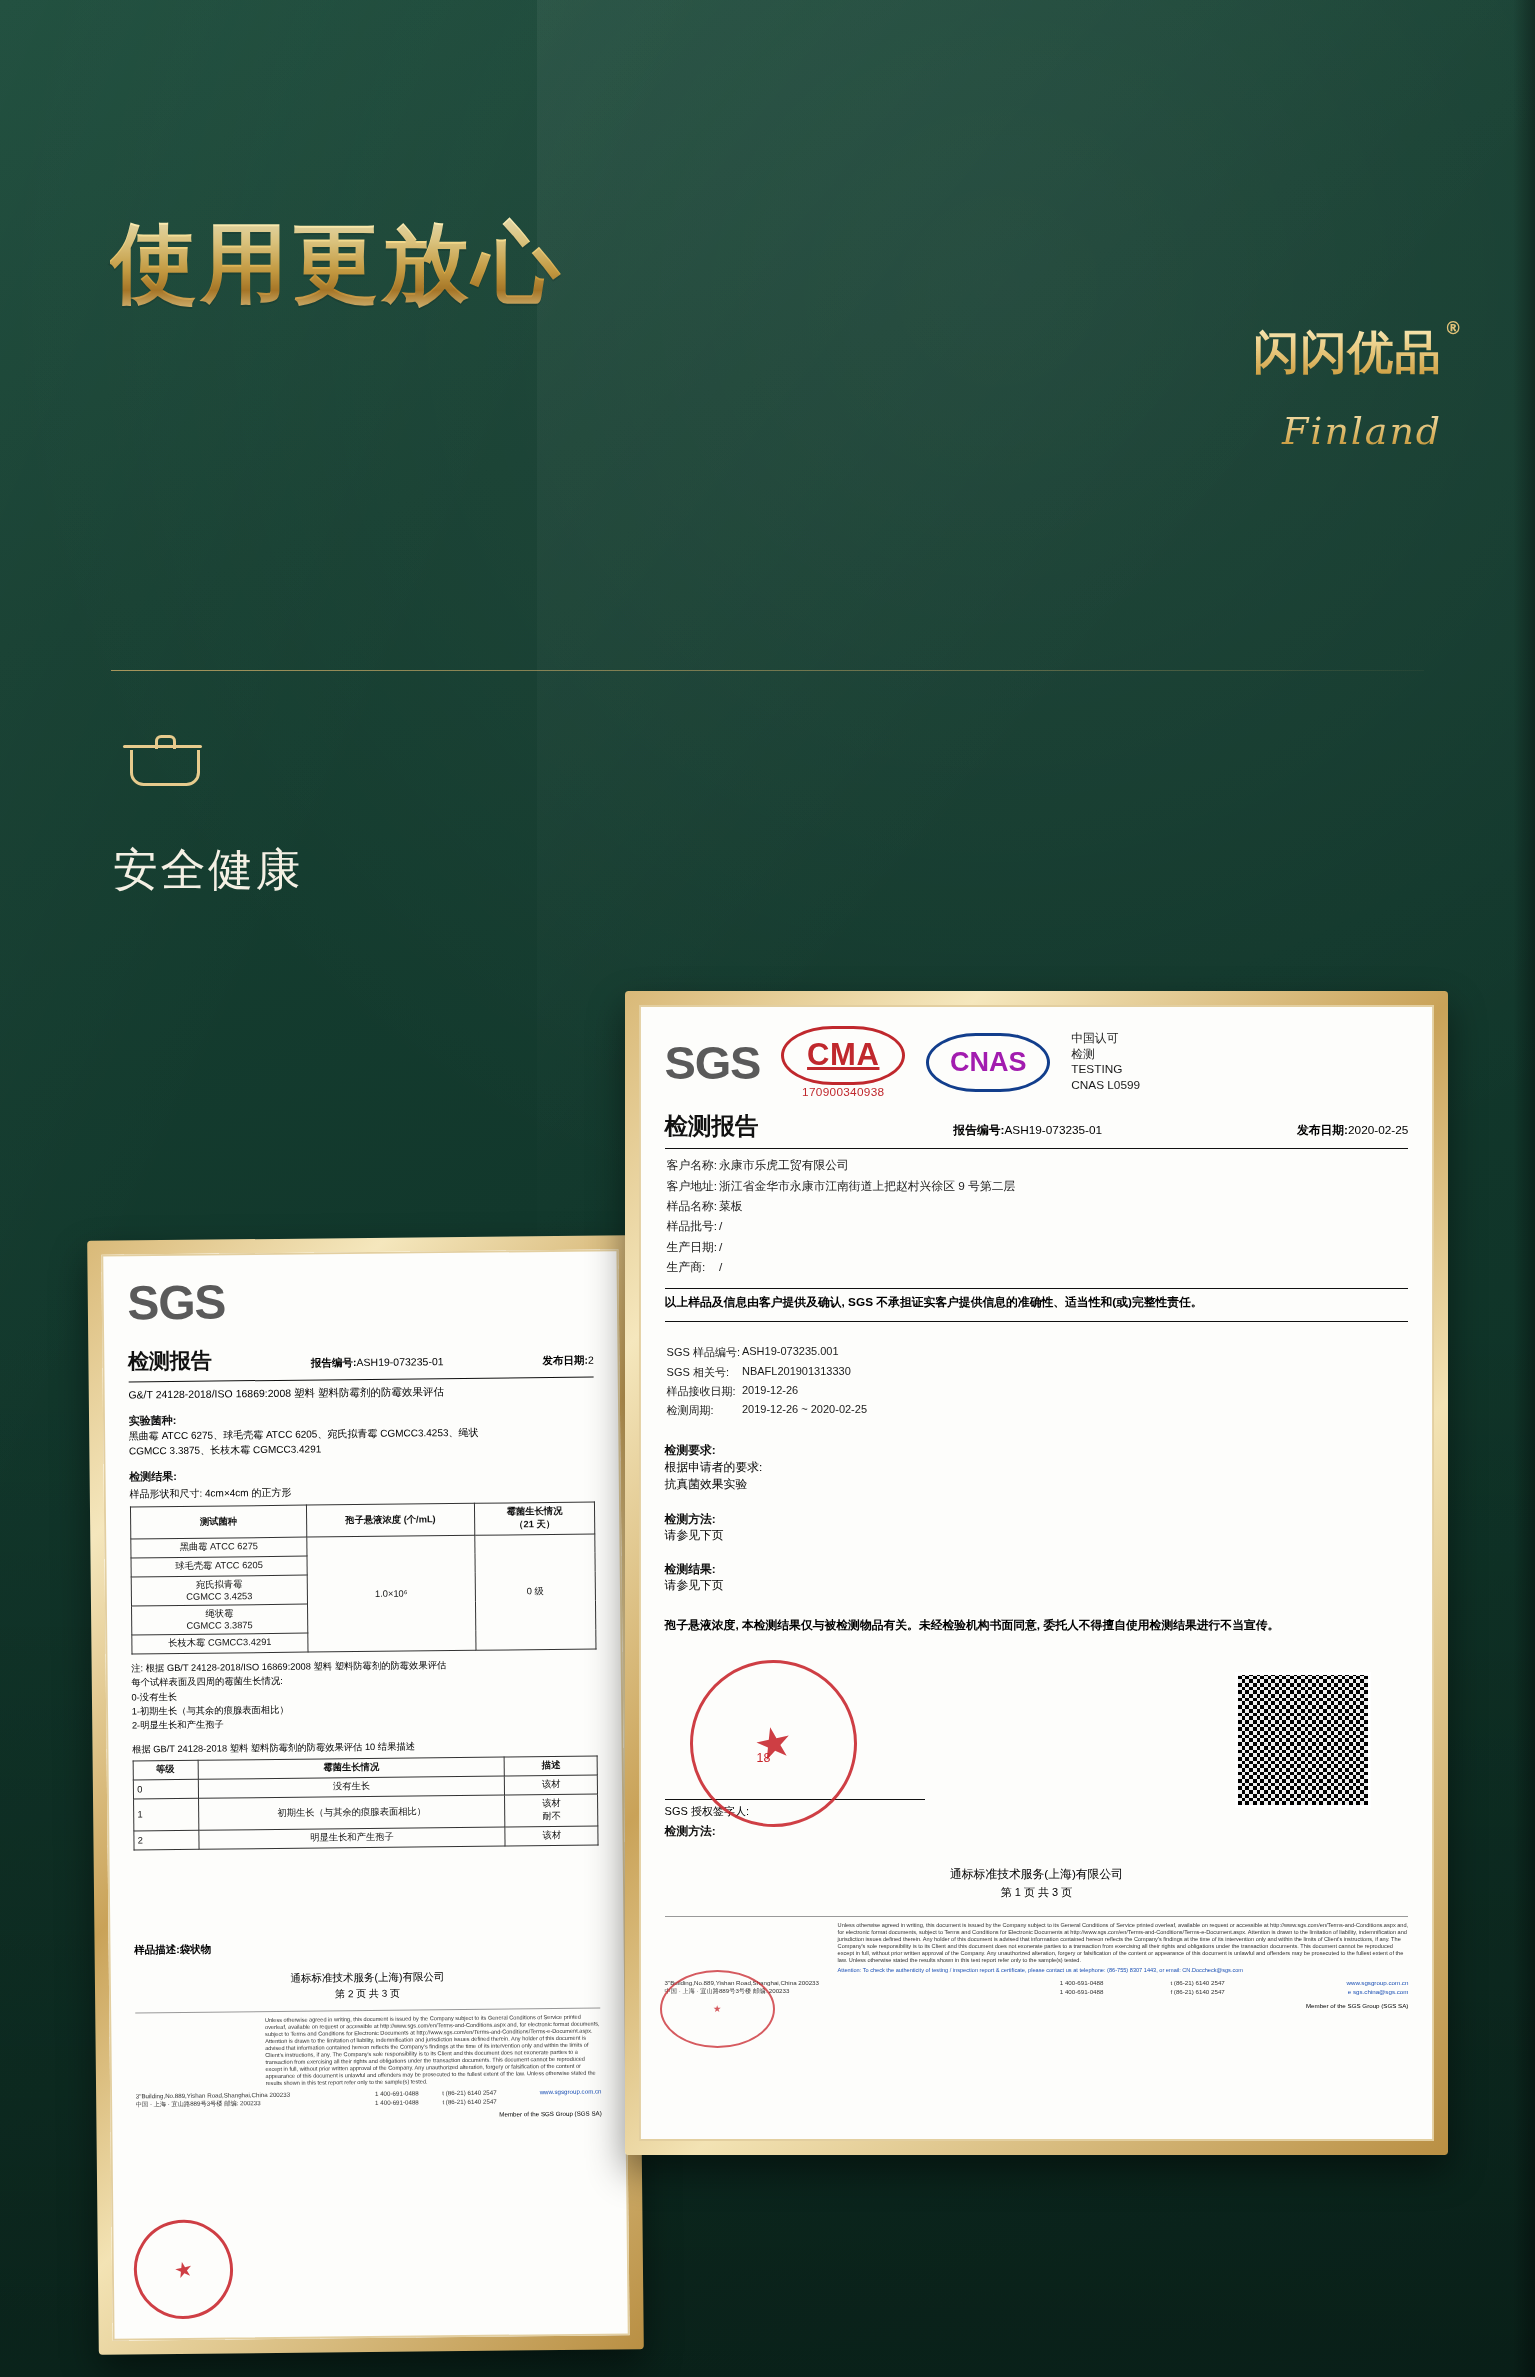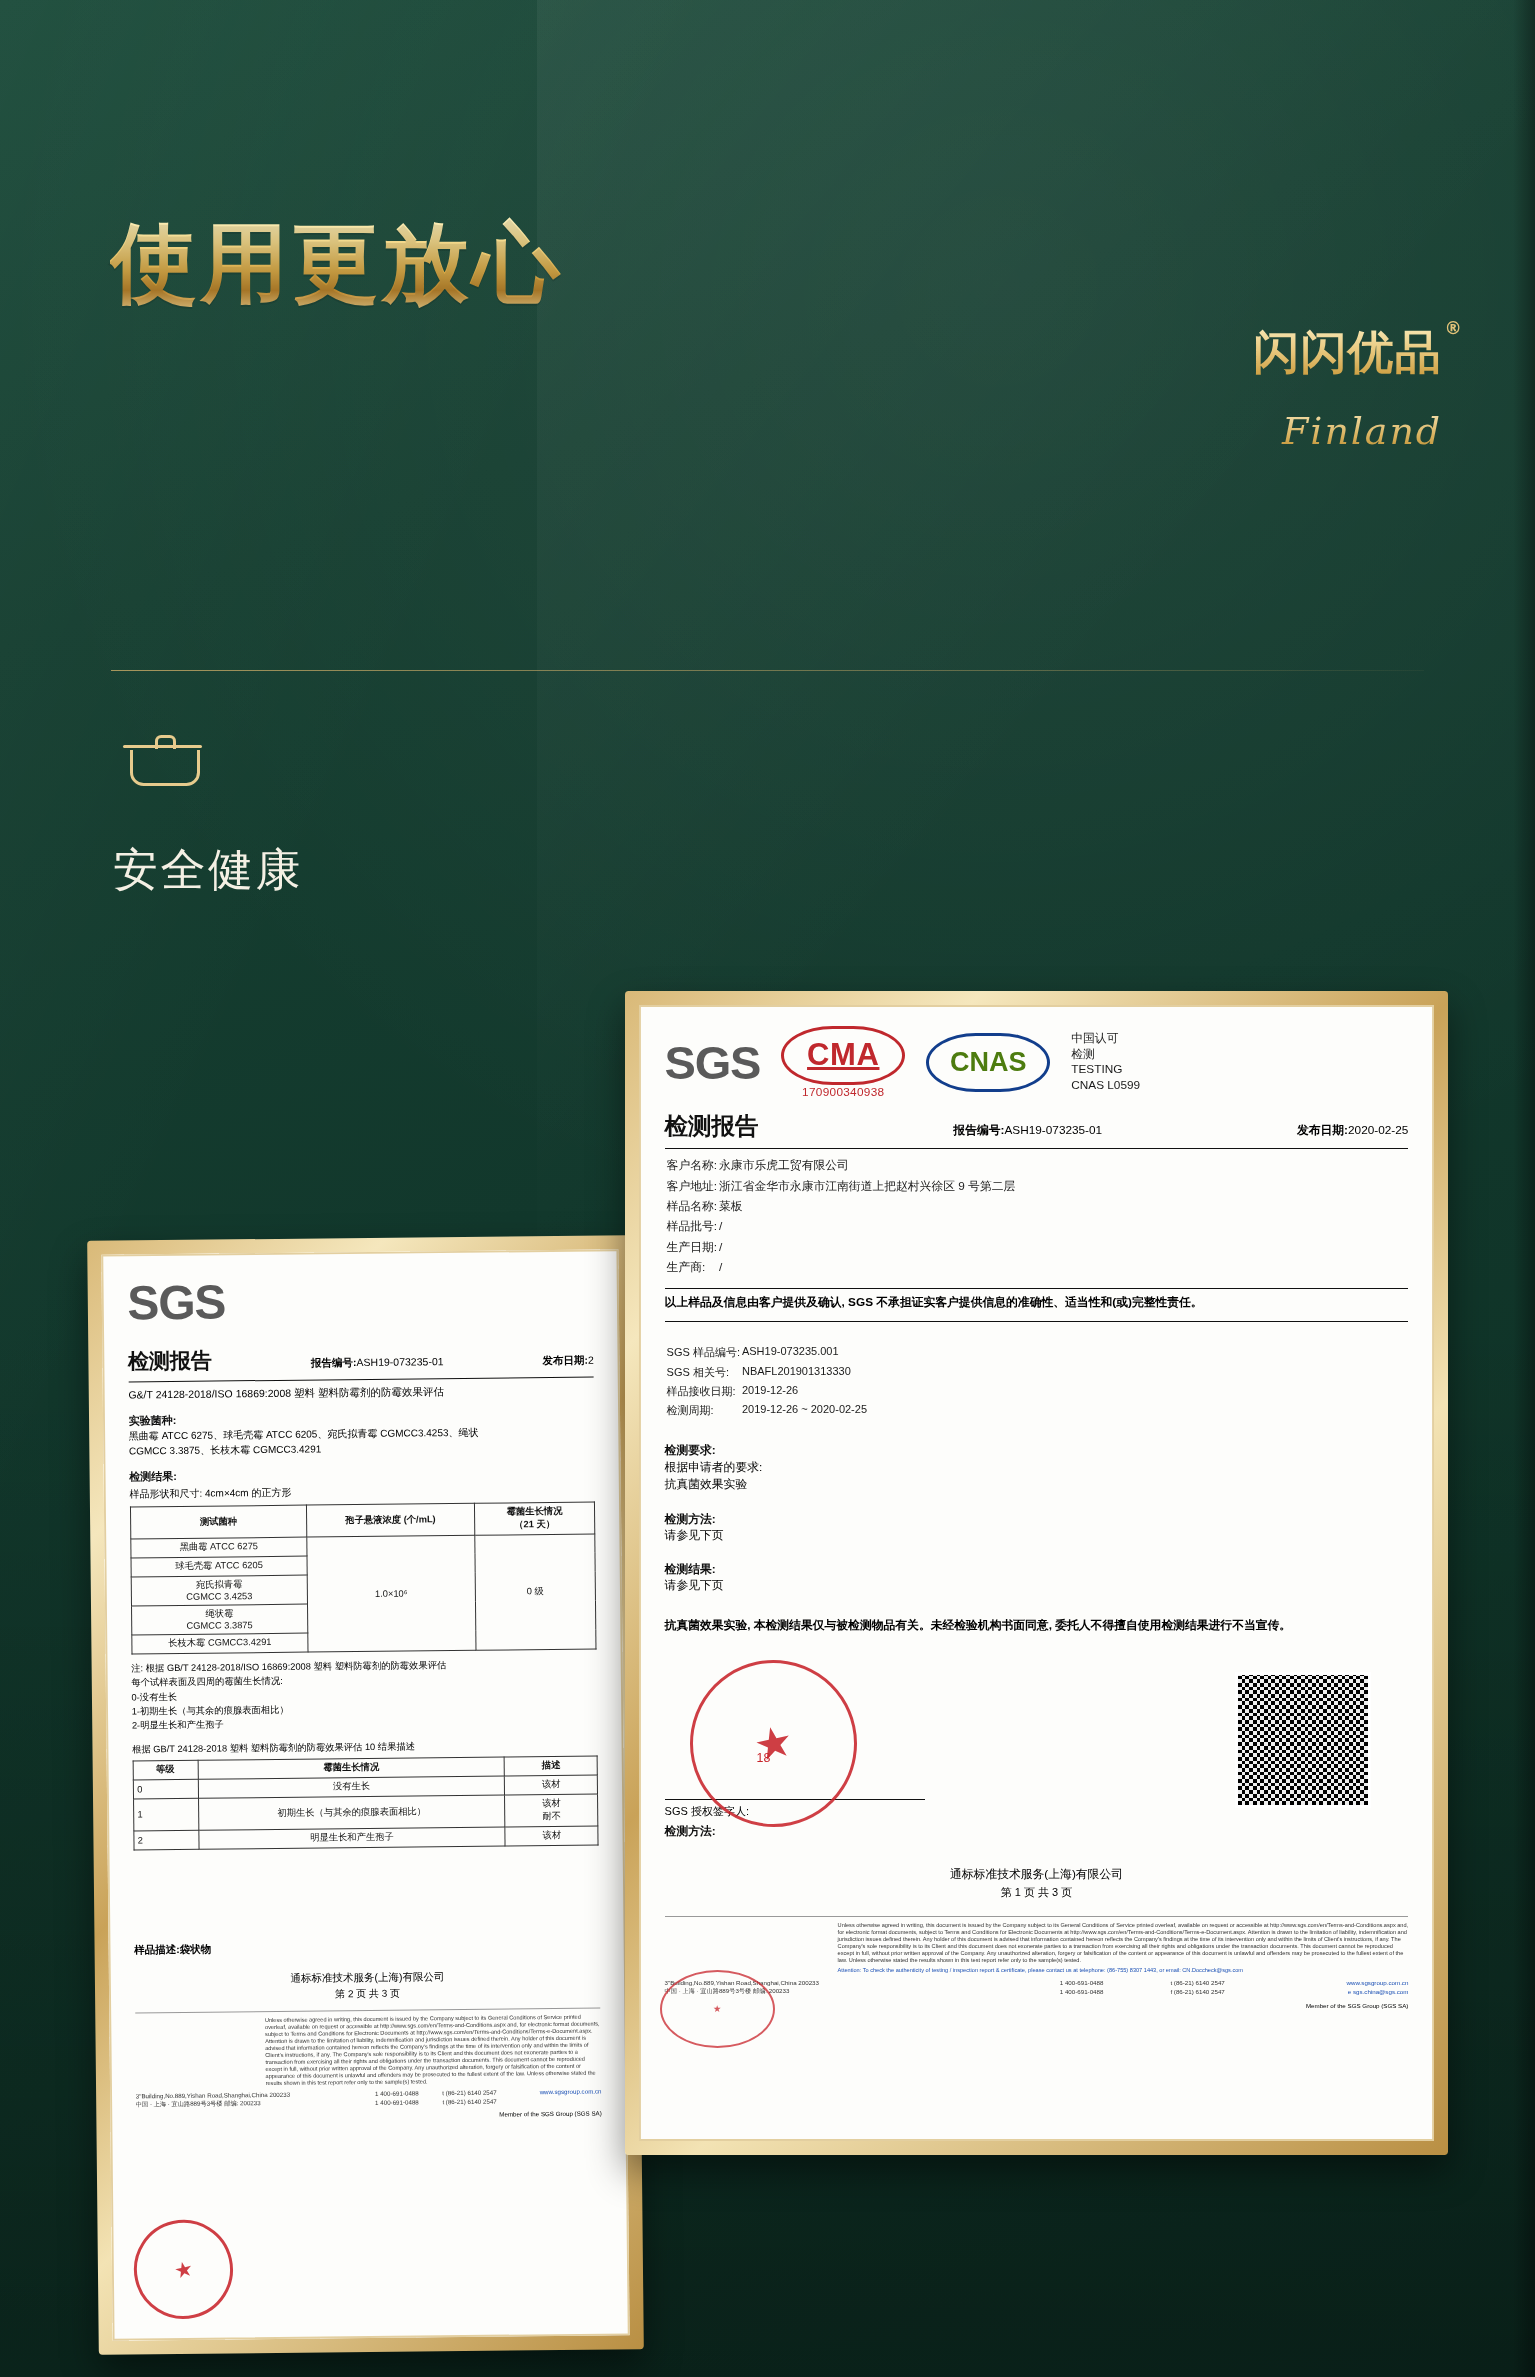--- a/index.html
+++ b/index.html
@@ -239,21 +239,21 @@
   .cma-num {
     color: #c0282d;
     font-size: 11.8px;
     text-align: center;
     letter-spacing: 0.3px;
   }
   
   .cnas {
     border: 3.1px solid #123e8c;
     border-radius: 50%/62%;
-    color: #4d7c0f;
+    color: #a21caf;
     font-family: "Liberation Sans", sans-serif;
     font-weight: bold;
     display: flex;
     align-items: center;
     justify-content: center;
   }
   .cnas-text { color: #1a1a1a; font-size: 11.8px; line-height: 15.5px; }
 
   
   .r-title {
@@ -582,21 +582,21 @@
     <div style="margin-top:18.6px;">
       <div class="sec-h" style="font-size:11.8px;">检测方法:</div>
       <div style="font-size:11.8px;">请参见下页</div>
     </div>
 
     <div style="margin-top:18.6px;">
       <div class="sec-h" style="font-size:11.8px;">检测结果:</div>
       <div style="font-size:11.8px;">请参见下页</div>
     </div>
 
-    <div class="b" style="font-size:11.8px; line-height:18.6px; margin-top:22px;">抗真菌效果实验, 本检测结果仅与被检测物品有关。未经检验机构书面同意, 委托人不得擅自使用检测结果进行不当宣传。</div>
+    <div class="b" style="font-size:11.8px; line-height:18.6px; margin-top:22px;">孢子悬液浓度, 本检测结果仅与被检测物品有关。未经检验机构书面同意, 委托人不得擅自使用检测结果进行不当宣传。</div>
 
     <div style="position:relative; height:186px;">
       <div class="stamp" style="left:25px; top:25px; width:161px; height:161px; font-size:16px;">
         <span class="star" style="font-size:43px;">★</span>
       </div>
       <div style="position:absolute; left:92px; top:116px; color:#c8242b; font-size:12.4px;">18</div>
       <div class="qr" style="right:37px; top:37px; width:130px; height:130px;"></div>
     </div>
 
     <div style="border-top:1.2px solid #111; width:260px; margin-top:-22px;"></div>

